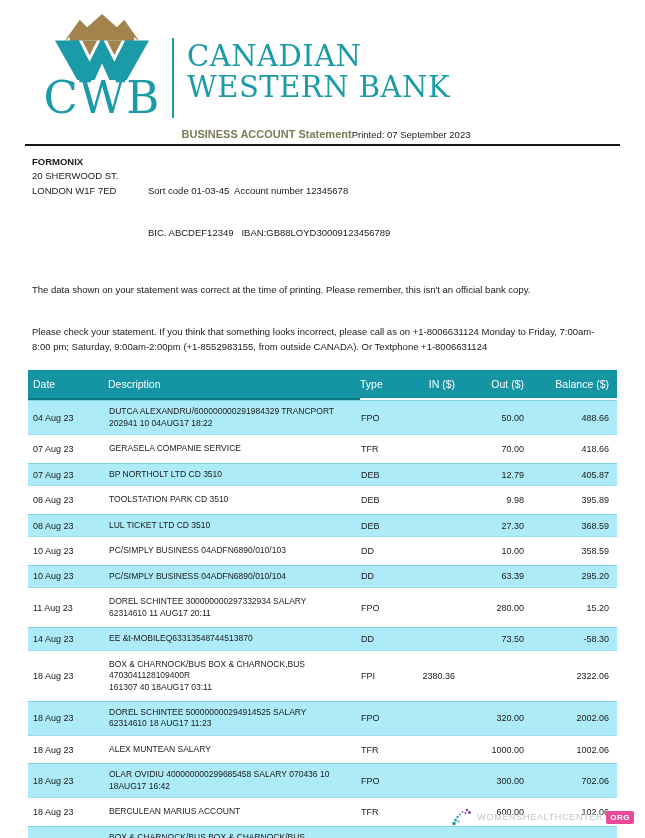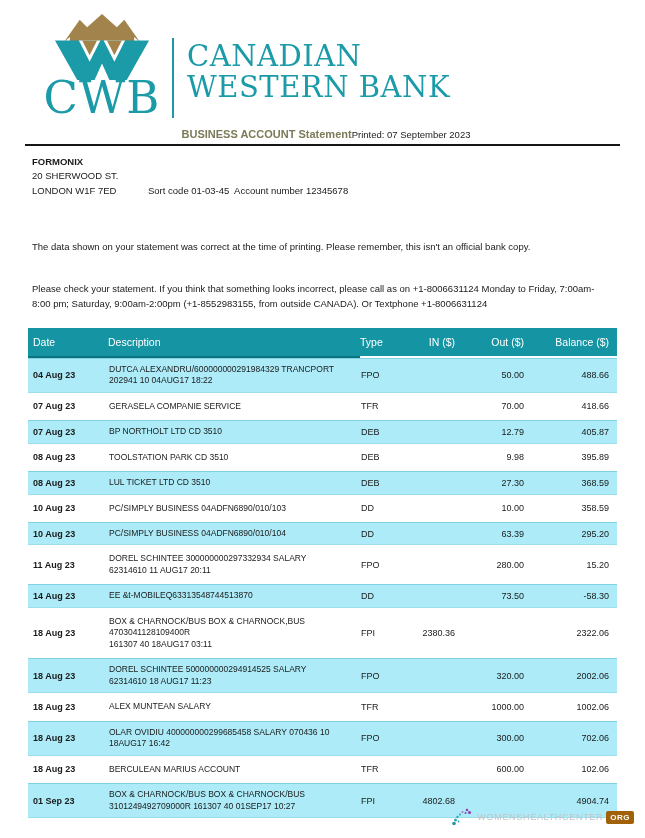--- a/index.html
+++ b/index.html
@@ -38,28 +38,28 @@
     height:28px; padding:0; text-align:left;
   }
   thead th.c-date { padding-left:5px; border-bottom:2px solid #0A7480; }
   thead th.c-desc { border-bottom:2px solid #0A7480; }
   thead th.num, tbody td.num { text-align:right; }
   thead th.c-type, thead th.num { border-bottom:2px solid #ffffff; }
   th.c-in, td.c-in { padding-right:7px; }
   th.c-out, td.c-out { padding-right:3px; }
   th.c-bal, td.c-bal { padding-right:8px; }
   tbody td { padding-top:6px; padding-bottom:6px; vertical-align:middle; border-top:2px solid #ffffff; }
-  tbody td.c-date { font-weight:bold; padding-left:5px; }
+  tbody td.c-date { font-weight:normal; padding-left:5px; }
   tbody td.c-desc { font-size:8.5px; line-height:1.35; white-space:pre-line; }
   tbody tr.shade td { background:#ACEBF7; box-shadow: inset 0 1px 0 #7ED2E2, inset 0 -1px 0 #9ADEEC; }
 
   .footer-brand { position:absolute; right:11px; bottom:12px; display:flex; align-items:center; gap:3px; }
   .footer-site { color:#C0C4C9; font-size:9px; letter-spacing:0.7px; }
   .footer-badge {
-    background:#a16207; color:#fff; font-size:8px; font-weight:bold;
+    background:#ec4899; color:#fff; font-size:8px; font-weight:bold;
     padding:2px 4px 2px 4px; border-radius:2px; letter-spacing:0.5px;
   }
 </style>
 </head>
 <body>
 
 <div class="logo-row">
   <div class="emblem-block">
     <svg class="mark" viewBox="0 0 114 80">
       <polygon points="18,40 18,28 11,34 30,7 39,16 57,0 75,16 84,7 103,34 96,28 96,40" fill="#A3834C"></polygon>
@@ -86,20 +86,21 @@
 <hr class="topline">
 
 <div class="info-row">
   <div class="cust-block">
     <div class="cust-name">FORMONIX</div>
     <div>20 SHERWOOD ST.</div>
     <div>LONDON W1F 7ED</div>
   </div>
   <div class="acct-block">
     <div>Sort code 01-03-45  Account number 12345678</div>
+    <div>BIC. ABCDEF12349   IBAN:GB88LOYD30009123456789</div>
   </div>
 </div>
 
 <div class="notice1">The data shown on your statement was correct at the time of printing. Please remember, this isn't an official bank copy.</div>
 <div class="notice2">Please check your statement. If you think that something looks incorrect, please call as on +1-8006631124 Monday to Friday, 7:00am-
 8:00 pm; Saturday, 9:00am-2:00pm (+1-8552983155, from outside CANADA). Or Textphone +1-8006631124</div>
 
 <table>
   <colgroup>
     <col class="w-date">

